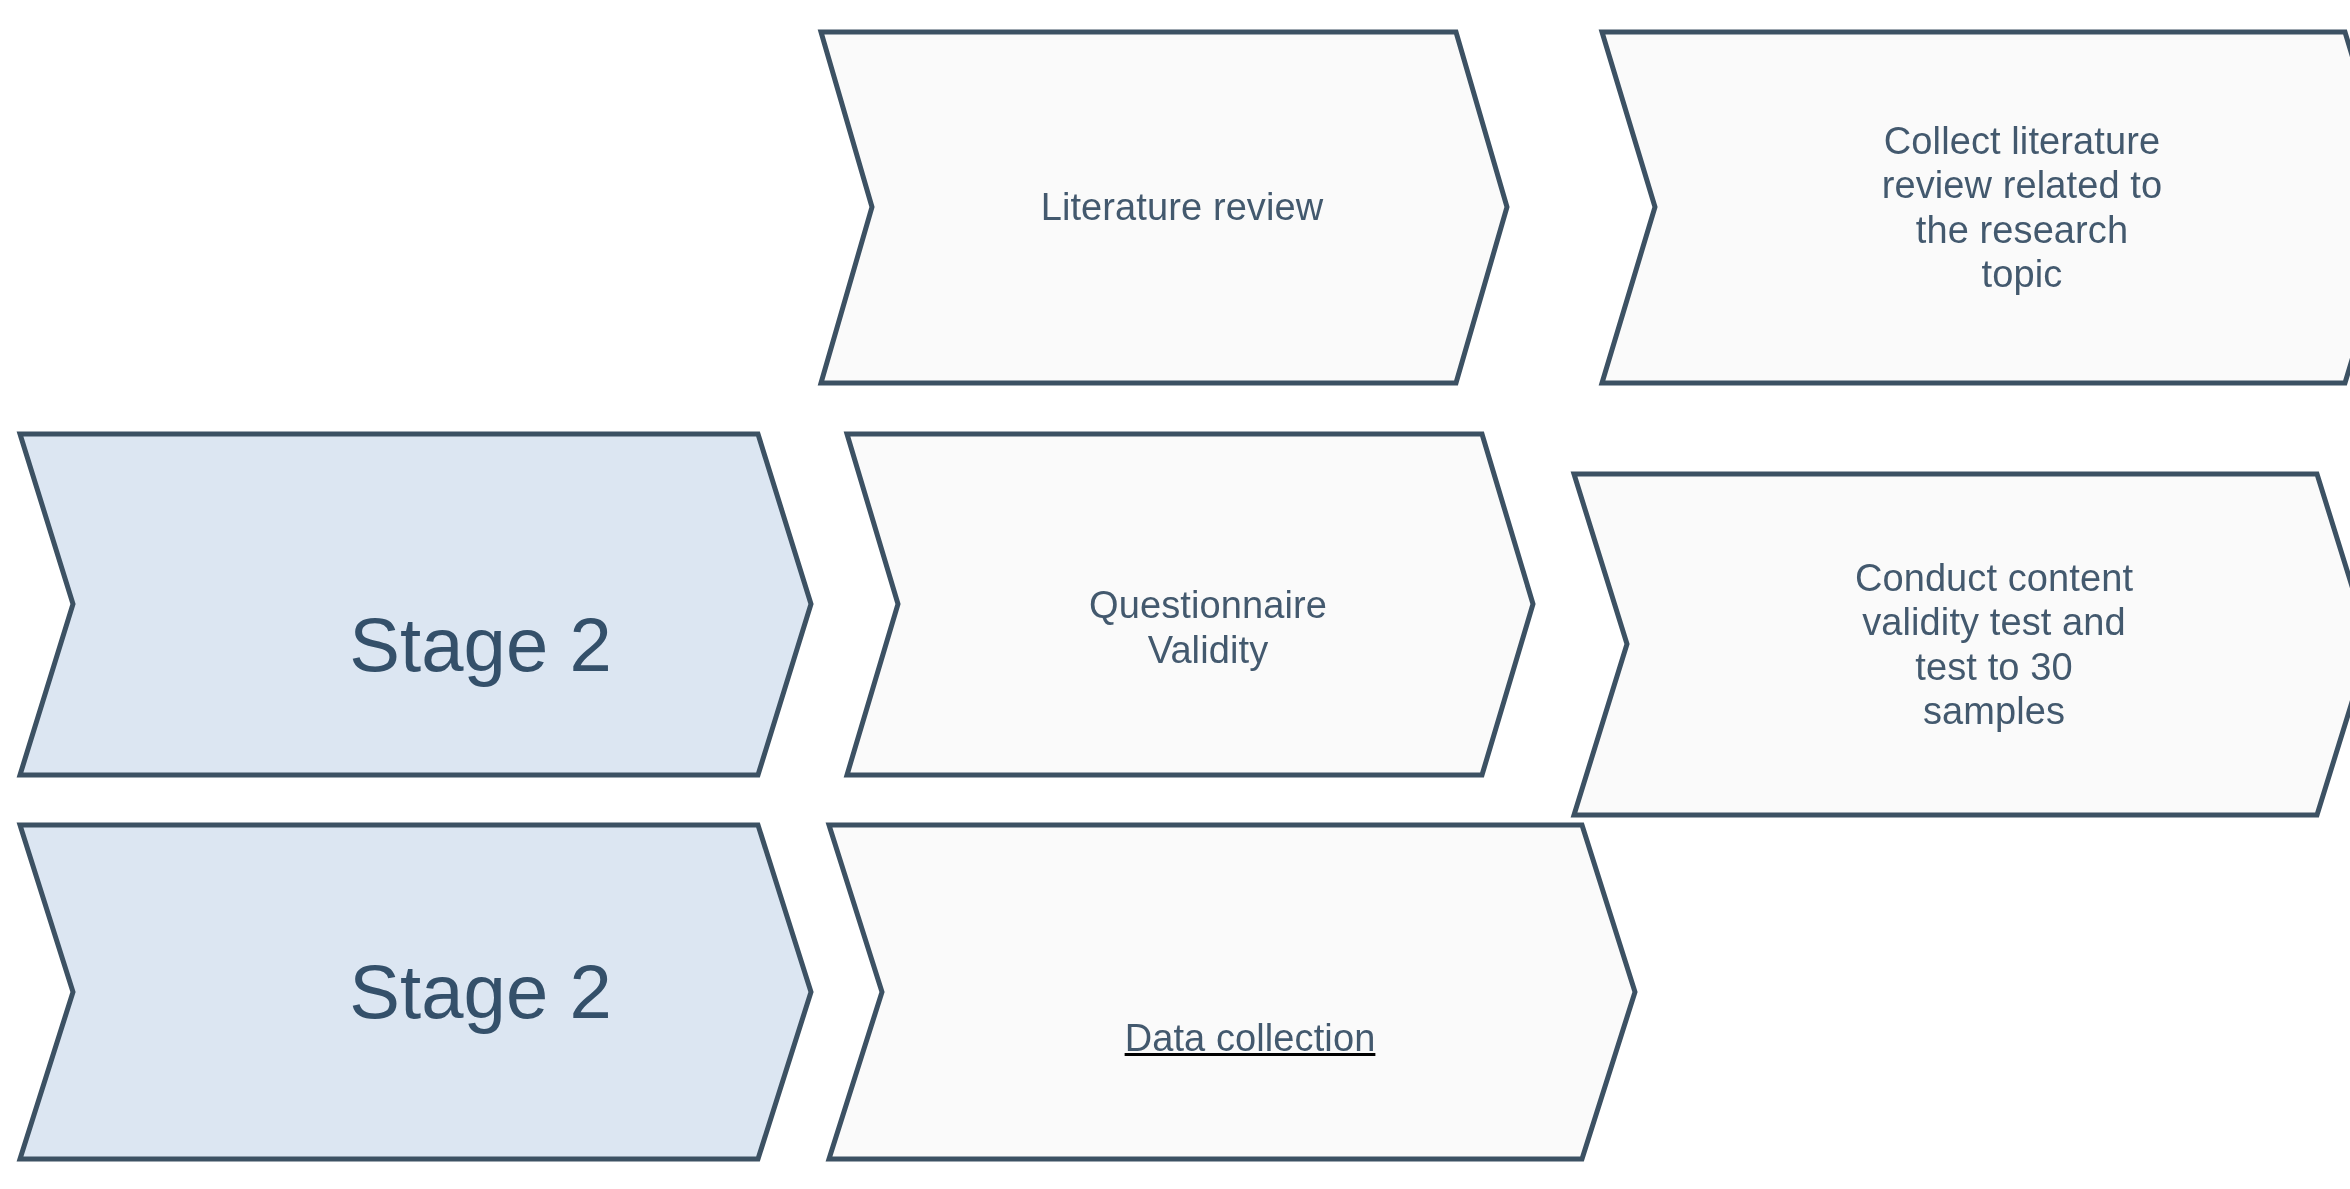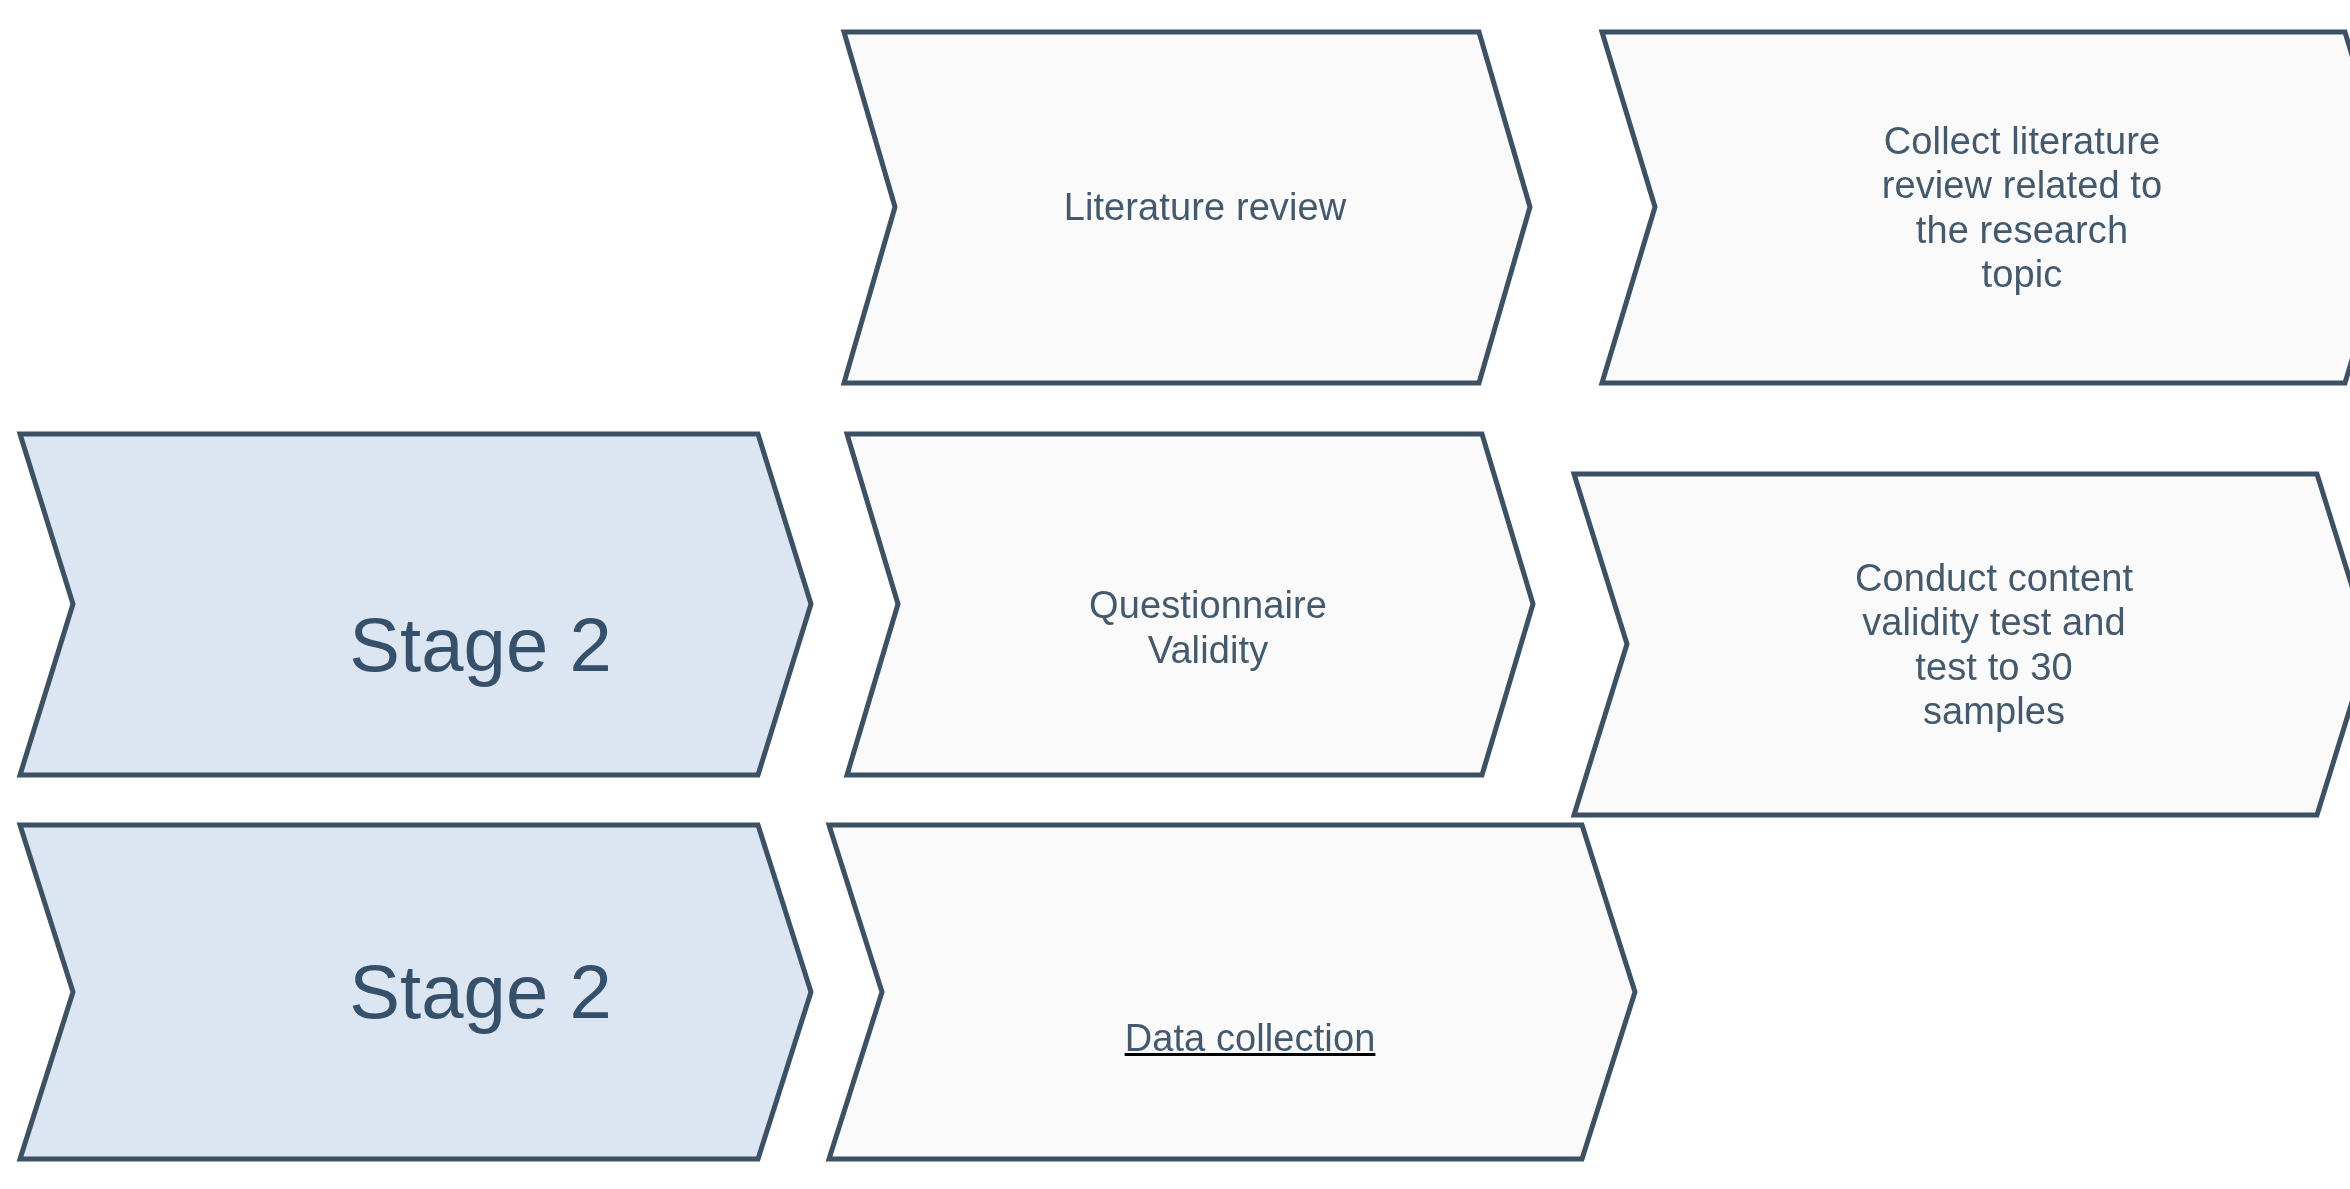--- a/index.html
+++ b/index.html
@@ -76,21 +76,21 @@
   }
 </style>
 </head>
 <body>
 
 <div id="diagram-root">
 
   <div class="process-row" style="top:30px; height:355px;">
 
 
-    <div class="chev chev-sub" style="left:842px; width:690px; height:355px;align-items:center;">
+    <div class="chev chev-sub" style="left:819px; width:690px; height:355px;align-items:center;">
       <svg width="690" height="355" viewBox="0 0 690 355" aria-hidden="true">
         <polygon points="2,2 637,2 688,177 637,353 2,353 53,177" fill="#fafafa" stroke="#3c5163" stroke-width="5" stroke-linejoin="miter"></polygon>
       </svg>
       <span class="chev-label">Literature review</span>
     </div>
 
     <div class="chev chev-detail" style="left:1600px; width:800px; height:355px;">
       <svg width="800" height="355" viewBox="0 0 800 355" aria-hidden="true">
         <polygon points="2,2 745,2 798,177 745,353 2,353 55,177" fill="#fafafa" stroke="#3c5163" stroke-width="5" stroke-linejoin="miter"></polygon>
       </svg>

